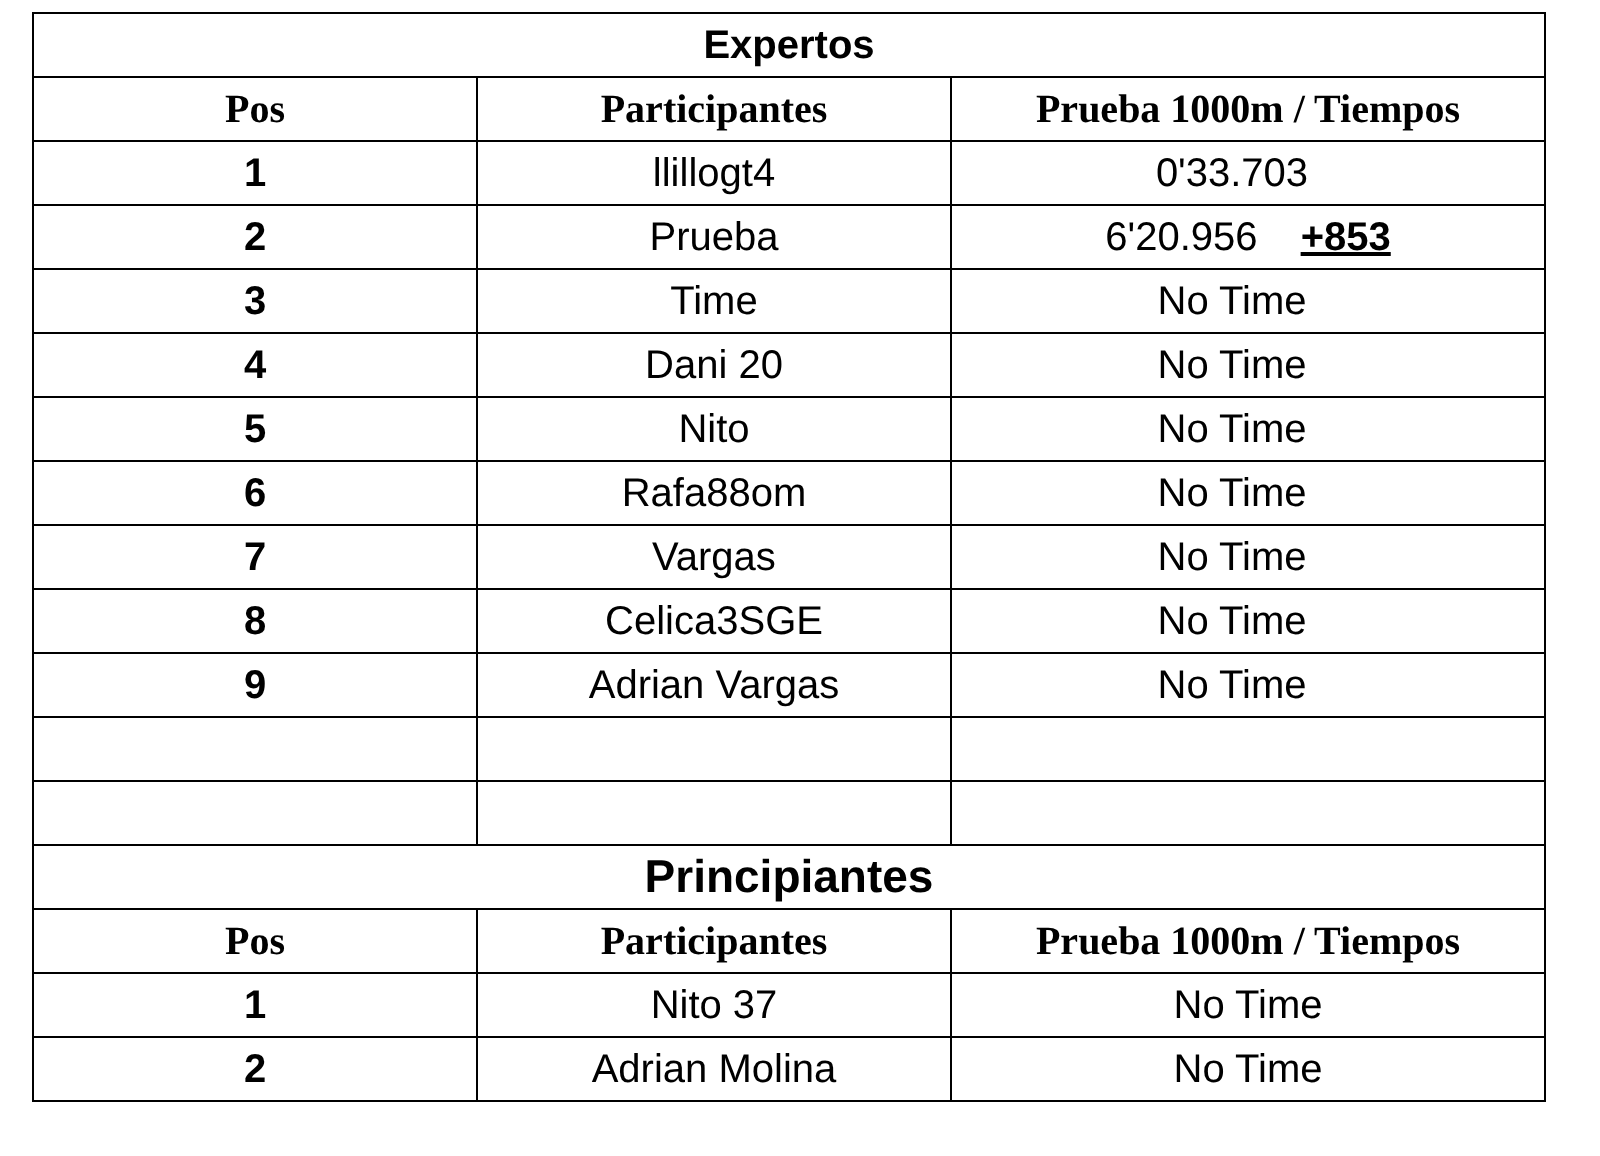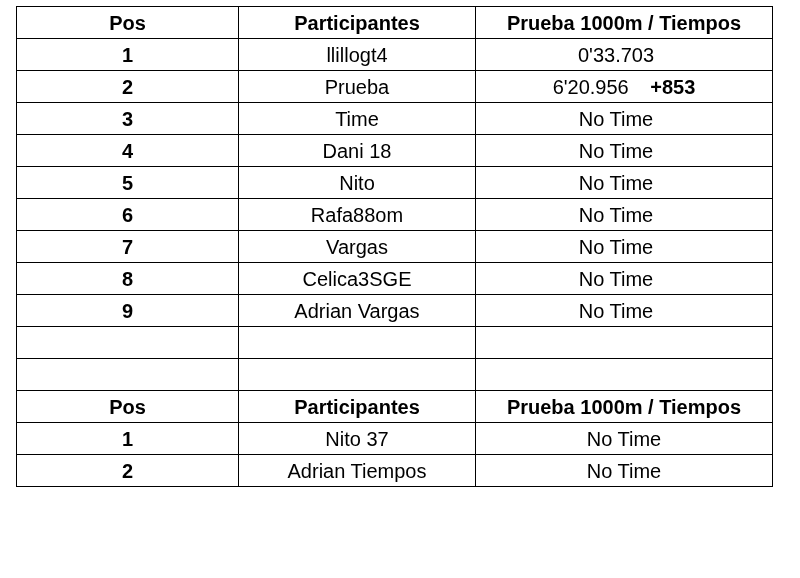--- a/index.html
+++ b/index.html
@@ -44,50 +44,55 @@
   col.c-time  { width: 297px; }
 
   td.title {
     font-size: 26px;
     font-weight: bold;
     height: 36px;
   }
   td.header {
     font-weight: bold;
     font-size: 21px;
+    font-family: Liberation Serif, serif;
   }
   td.pos {
     font-weight: bold;
   }
   td.spacer {
     border: 1px solid #d9d9d9;
     height: 26px;
   }
   .time-wrap {
     display: inline-block;
     position: relative;
   }
   .gap {
     font-weight: bold;
     margin-left: 16px;
+    text-decoration: underline;
   }
 </style>
 </head>
 <body>
 
 <div class="sheet">
 
   <table class="grid">
     <colgroup>
       <col class="c-pos">
         <col class="c-part">
         <col class="c-time">
     </colgroup>
     <tbody>
       <tr>
+        <td class="title" colspan="3">Expertos</td>
+      </tr>
+      <tr>
         <td class="header">Pos</td>
         <td class="header">Participantes</td>
         <td class="header">Prueba 1000m / Tiempos</td>
       </tr>
 
       <tr>
         <td class="pos">1</td>
         <td>llillogt4</td>
         <td>
           <span class="time-wrap">0'33.703</span>
@@ -105,21 +110,21 @@
       <tr>
         <td class="pos">3</td>
         <td>Time</td>
         <td>
           <span class="time-wrap">No Time</span>
           <span class="gap"></span>
         </td>
       </tr>
       <tr>
         <td class="pos">4</td>
-        <td>Dani 18</td>
+        <td>Dani 20</td>
         <td>
           <span class="time-wrap">No Time</span>
           <span class="gap"></span>
         </td>
       </tr>
       <tr>
         <td class="pos">5</td>
         <td>Nito</td>
         <td>
           <span class="time-wrap">No Time</span>
@@ -163,31 +168,34 @@
         <td class="spacer"></td>
         <td class="spacer"></td>
         <td class="spacer"></td>
       </tr>
       <tr>
         <td class="spacer"></td>
         <td class="spacer"></td>
         <td class="spacer"></td>
       </tr>
 
+      <tr>
+        <td class="title" colspan="3" style="font-size:23px;">Principiantes</td>
+      </tr>
       <tr>
         <td class="header">Pos</td>
         <td class="header">Participantes</td>
         <td class="header">Prueba 1000m / Tiempos</td>
       </tr>
       <tr>
         <td class="pos">1</td>
         <td>Nito 37</td>
         <td>No Time</td>
       </tr>
       <tr>
         <td class="pos">2</td>
-        <td>Adrian Tiempos</td>
+        <td>Adrian Molina</td>
         <td>No Time</td>
       </tr>
     </tbody>
   </table>
 
 </div>
 
 </body></html>

